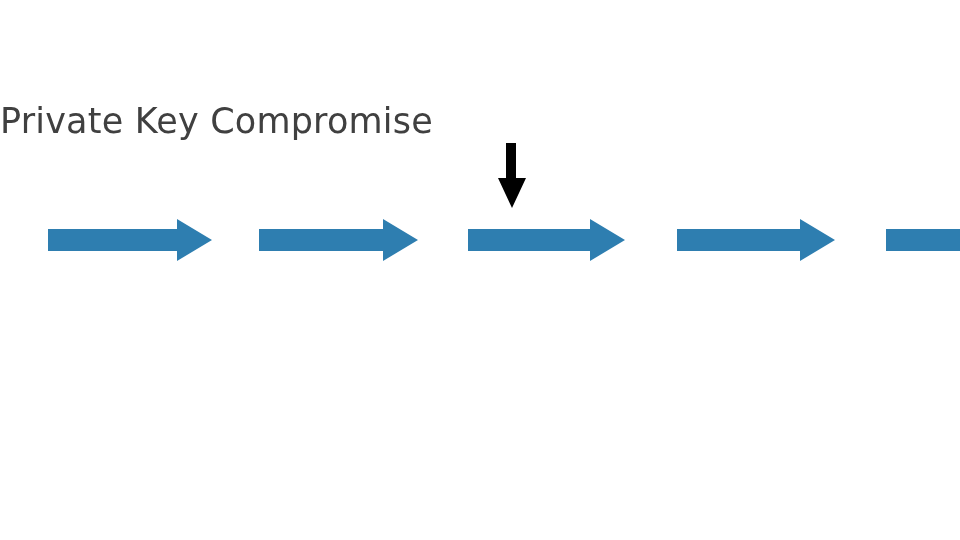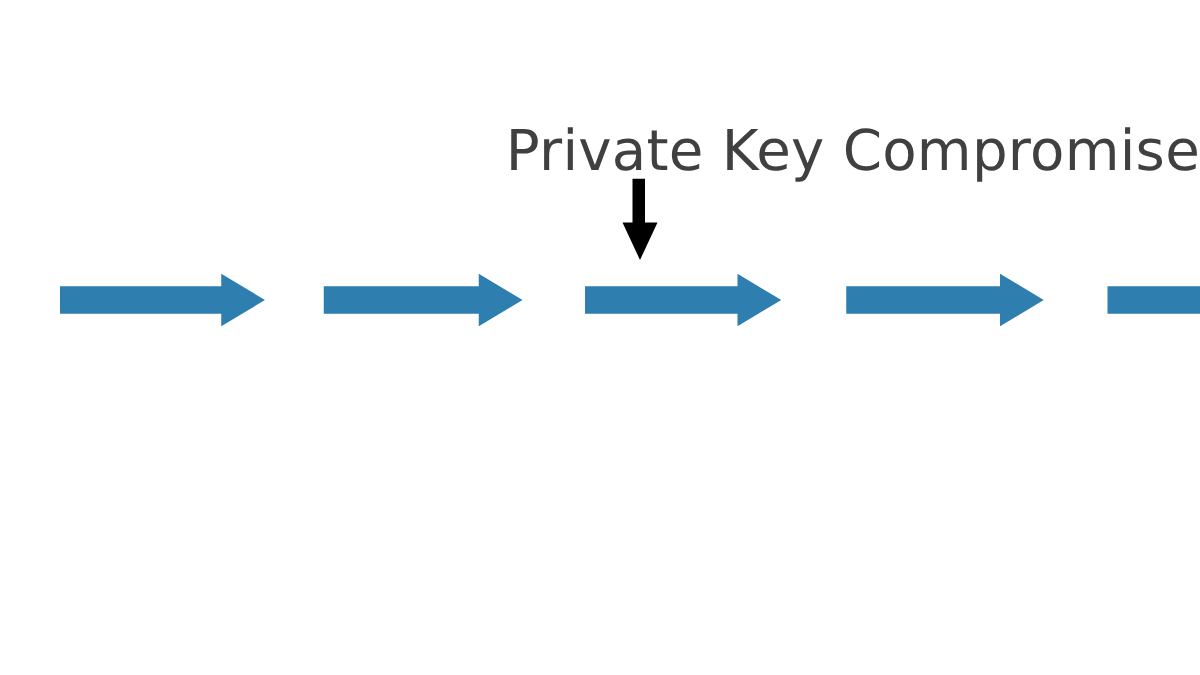--- a/index.html
+++ b/index.html
@@ -24,23 +24,23 @@
     top: 0;
     width: 960px;
     height: 540px;
     display: block;
   }
   .annotation-label {
     position: absolute;
     left: 0;
     width: 960px;
     top: 101px;
-    text-align: right;
+    text-align: left;
     font-family: "DejaVu Sans", sans-serif;
-    font-size: 45px;
+    font-size: 35px;
     font-weight: 400;
     line-height: 40px;
     letter-spacing: 0.2px;
     color: #404040;
     white-space: nowrap;
     -webkit-font-smoothing: antialiased;
   }
 </style>
 </head>
 <body>

